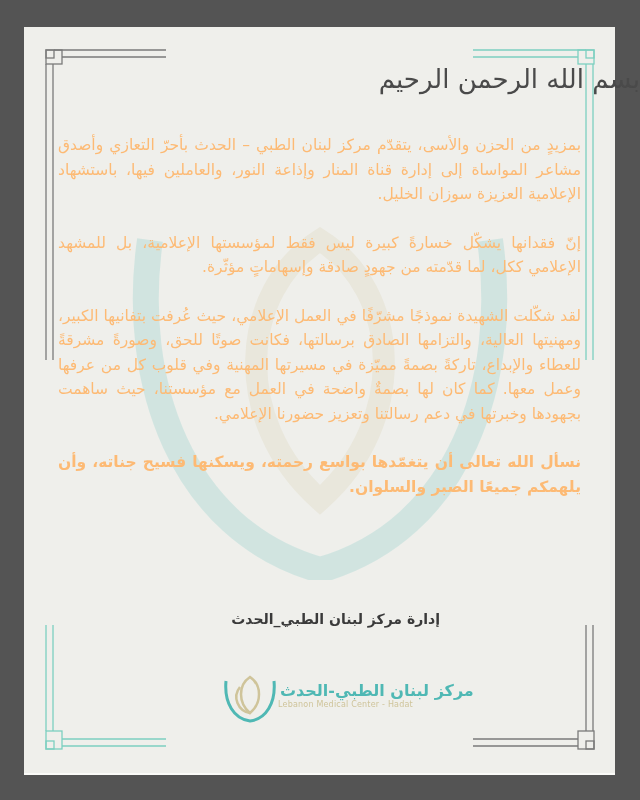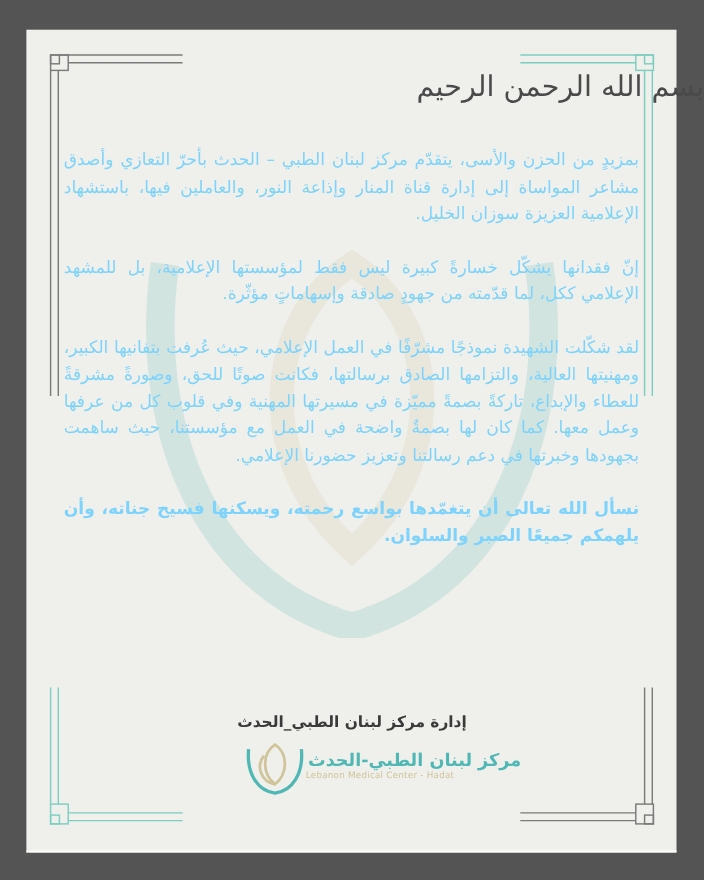--- a/index.html
+++ b/index.html
@@ -12,26 +12,26 @@
     background:#efefeb; border-bottom:2px solid #fbfbf8;
   }
   .line { position:absolute; }
   .watermark { position:absolute; left:120px; top:200px; width:400px; height:380px; opacity:0.18; }
   .title {
     position:absolute; left:0; right:0; top:64px; text-align:right;
     font-size:26px; color:#4a4a4a; direction:rtl;
   }
   .body {
     position:absolute; left:58px; width:523px; top:133px; direction:rtl;
-    text-align:justify; font-size:15.5px; line-height:24.5px; color:#7dd3fc;
+    text-align:justify; font-size:15.5px; line-height:24.5px; color:#fdba74;
   }
   .body p { margin:0 0 24px 0; }
   .body p.tight { margin:0;font-weight:bold; }
   .sig {
-    position:absolute; left:200px; width:240px; top:649px; text-align:center;
+    position:absolute; left:200px; width:240px; top:611px; text-align:right;
     direction:rtl; font-size:14px; font-weight:bold; color:#3a3a3a;
   }
   .logo { position:absolute; left:222px; top:673px; width:210px; height:50px; }
   .logo-ar { position:absolute; left:58px; top:8px; font-size:16px; font-weight:bold; color:#4fb8b4; direction:rtl; white-space:nowrap;text-align:center; }
   .logo-en { position:absolute; left:56px; top:27px; font-size:8px; color:#cfc49a; white-space:nowrap; letter-spacing:0.2px; }
 </style>
 </head>
 <body>
 
 <div class="paper"></div>

